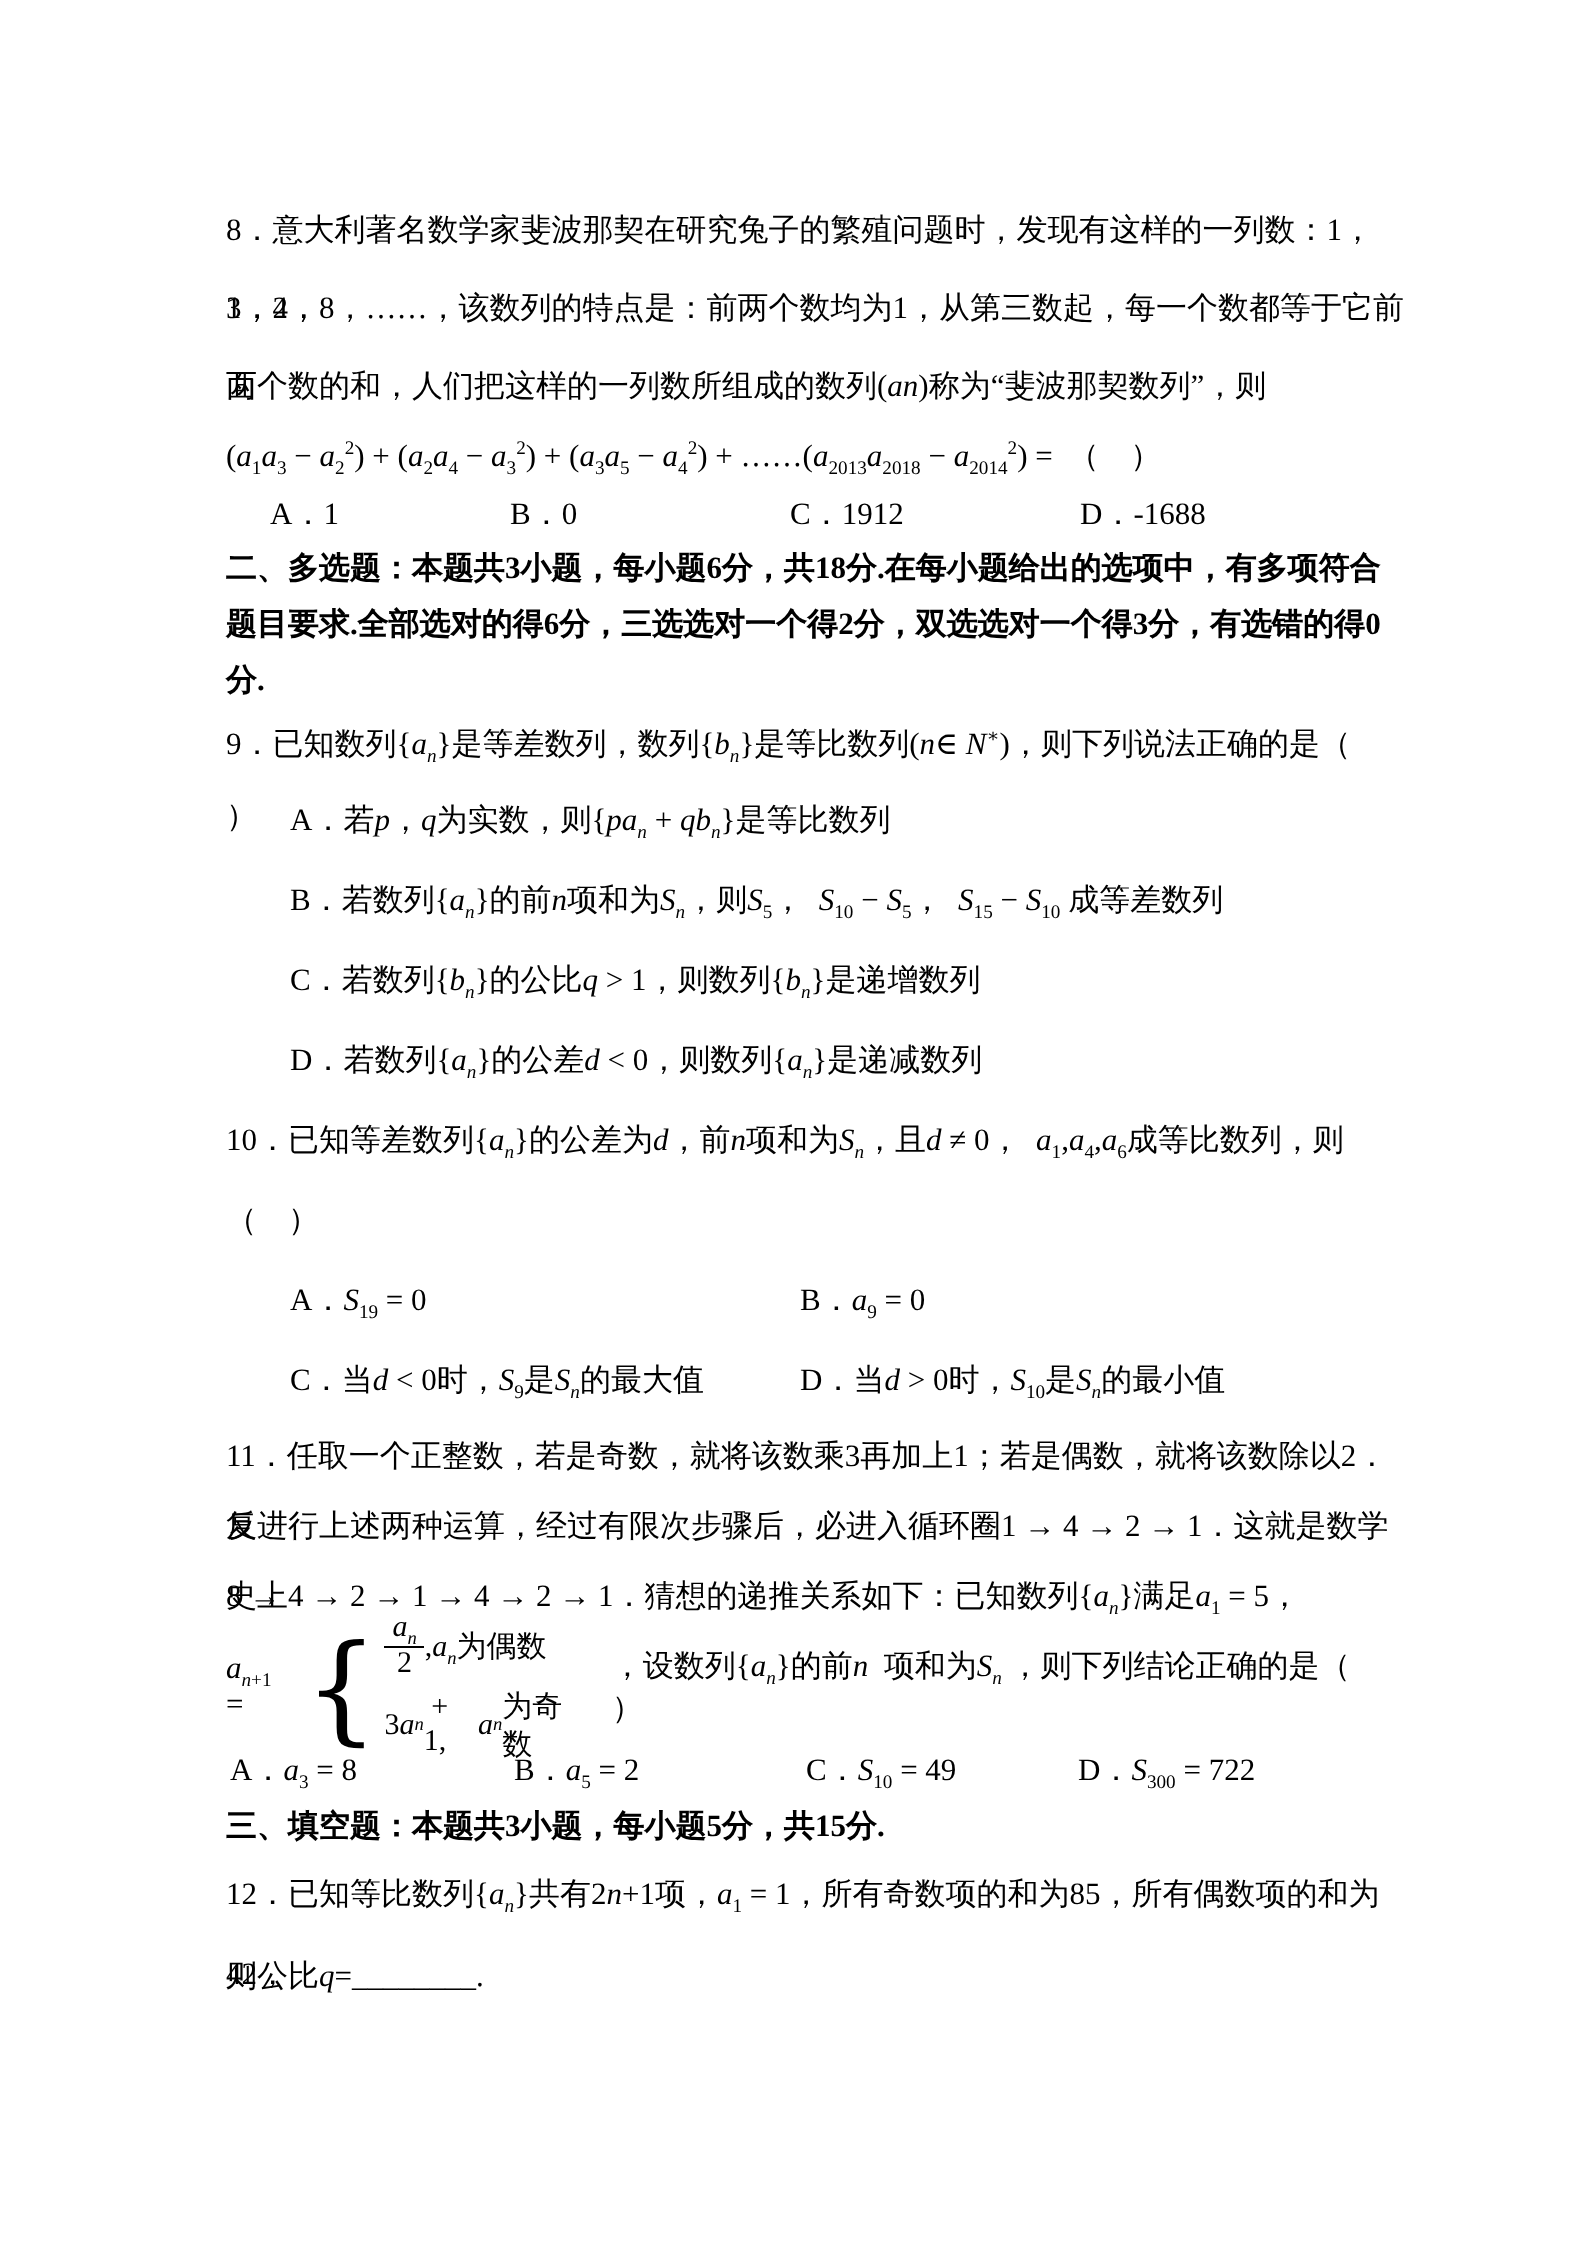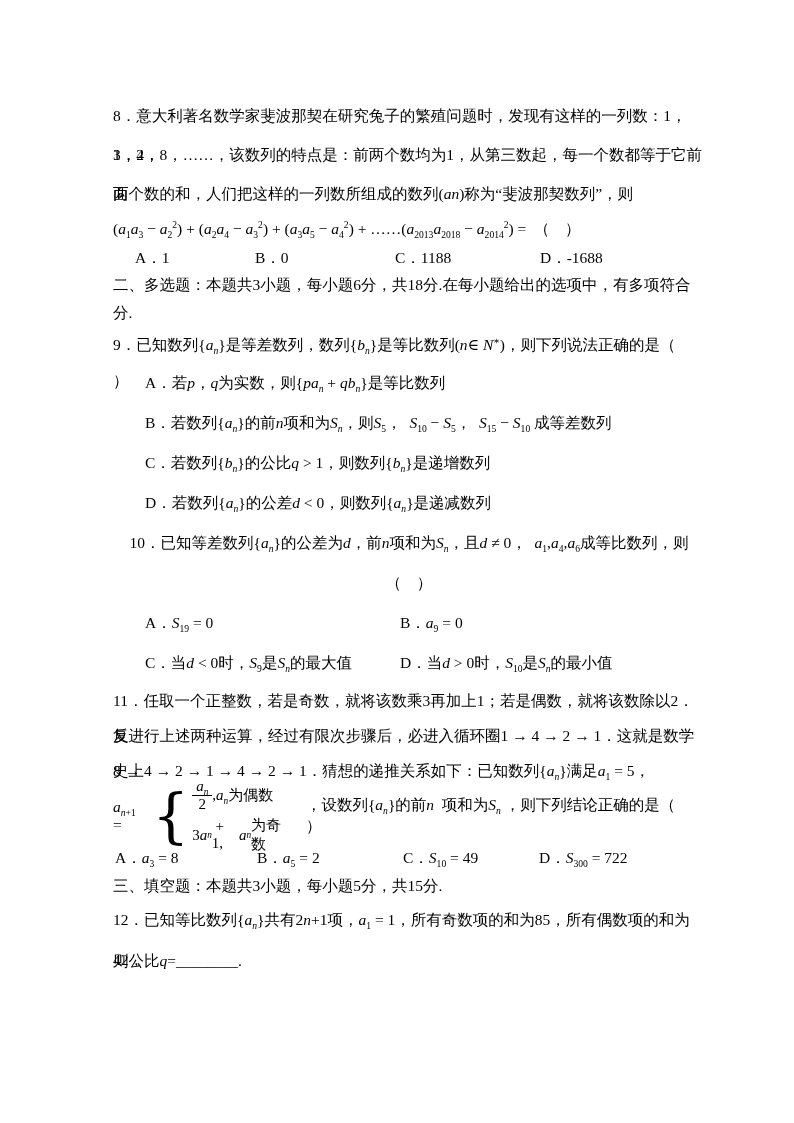--- a/index.html
+++ b/index.html
@@ -6,24 +6,24 @@
   body{
     width:794px;height:1123px;background:#ffffff;overflow:hidden;
     font-family:"Liberation Serif","DejaVu Serif",serif;
     color:#000;font-size:15.5px;
   }
   .page{position:relative;width:794px;height:1123px;background:#ffffff;}
   .content{position:absolute;left:113px;top:96px;width:592px;}
   .line{white-space:pre-wrap;}
   .q8-stem .line{height:39px;line-height:39px;}
   .formula-line{height:32px;line-height:32px;white-space:pre-wrap;}
-  .sec-head .line{height:28px;line-height:28px;font-weight:normal;}
+  .sec-head .line{height:28px;line-height:28px;font-weight:bold;}
   .q9-stem{height:36px;line-height:36px;white-space:pre-wrap;}
   .opt-line{height:40px;line-height:40px;padding-left:32px;white-space:pre-wrap;}
-  .q10-line{height:40px;line-height:40px;white-space:pre-wrap;text-align:center;}
+  .q10-line{height:40px;line-height:40px;white-space:pre-wrap;}
   .opt-row{position:relative;height:40px;line-height:40px;}
   .opt-row .opt{position:absolute;top:0;white-space:pre-wrap;}
   .row26{height:26px;line-height:26px;}
   .row28{height:28px;line-height:28px;}
   .q11-stem .line{height:35px;line-height:35px;}
   .q12-line1{height:40px;line-height:40px;white-space:pre-wrap;}
   .q12-line2{height:42px;line-height:42px;white-space:pre-wrap;}
   sub,sup{font-size:62%;line-height:0;}
   i{font-style:italic;}
   
@@ -44,26 +44,27 @@
 
     <div class="q8-stem">
       <div class="line">8．意大利著名数学家斐波那契在研究兔子的繁殖问题时，发现有这样的一列数：1，1，2，</div>
       <div class="line">3，4，8，……，该数列的特点是：前两个数均为1，从第三数起，每一个数都等于它前面</div>
       <div class="line">两个数的和，人们把这样的一列数所组成的数列(<i>an</i>)称为“斐波那契数列”，则</div>
     </div>
     <div class="formula-line">(<i>a</i><sub>1</sub><i>a</i><sub>3</sub> − <i>a</i><sub>2</sub><sup>2</sup>) + (<i>a</i><sub>2</sub><i>a</i><sub>4</sub> − <i>a</i><sub>3</sub><sup>2</sup>) + (<i>a</i><sub>3</sub><i>a</i><sub>5</sub> − <i>a</i><sub>4</sub><sup>2</sup>) + ……(<i>a</i><sub>2013</sub><i>a</i><sub>2018</sub> − <i>a</i><sub>2014</sub><sup>2</sup>) =  （    ）</div>
     <div class="opt-row row26">
       <span class="opt" style="left:22px">A．1</span>
       <span class="opt" style="left:142px">B．0</span>
-      <span class="opt" style="left:282px">C．1188</span>
+      <span class="opt" style="left:282px">C．1912</span>
       <span class="opt" style="left:427px">D．-1688</span>
     </div>
 
     <div class="sec-head">
       <div class="line">二、多选题：本题共3小题，每小题6分，共18分.在每小题给出的选项中，有多项符合</div>
+      <div class="line">题目要求.全部选对的得6分，三选选对一个得2分，双选选对一个得3分，有选错的得0</div>
       <div class="line">分.</div>
     </div>
 
     <div class="q9-stem">9．已知数列{<i>a</i><sub><i>n</i></sub>}是等差数列，数列{<i>b</i><sub><i>n</i></sub>}是等比数列(<i>n</i>∈ <i>N</i><sup>∗</sup>)，则下列说法正确的是（    ）</div>
     <div class="opt-line">A．若<i>p</i>，<i>q</i>为实数，则{<i>pa</i><sub><i>n</i></sub> + <i>qb</i><sub><i>n</i></sub>}是等比数列</div>
     <div class="opt-line">B．若数列{<i>a</i><sub><i>n</i></sub>}的前<i>n</i>项和为<i>S</i><sub><i>n</i></sub>，则<i>S</i><sub>5</sub>，  <i>S</i><sub>10</sub> − <i>S</i><sub>5</sub>，  <i>S</i><sub>15</sub> − <i>S</i><sub>10</sub> 成等差数列</div>
     <div class="opt-line">C．若数列{<i>b</i><sub><i>n</i></sub>}的公比<i>q</i> &gt; 1，则数列{<i>b</i><sub><i>n</i></sub>}是递增数列</div>
     <div class="opt-line">D．若数列{<i>a</i><sub><i>n</i></sub>}的公差<i>d</i> &lt; 0，则数列{<i>a</i><sub><i>n</i></sub>}是递减数列</div>
 
     <div class="q10-line">10．已知等差数列{<i>a</i><sub><i>n</i></sub>}的公差为<i>d</i>，前<i>n</i>项和为<i>S</i><sub><i>n</i></sub>，且<i>d</i> ≠ 0，  <i>a</i><sub>1</sub>,<i>a</i><sub>4</sub>,<i>a</i><sub>6</sub>成等比数列，则</div>

